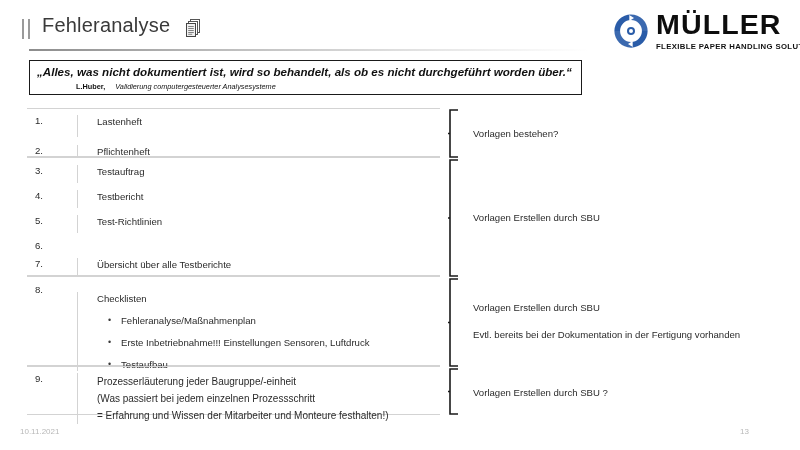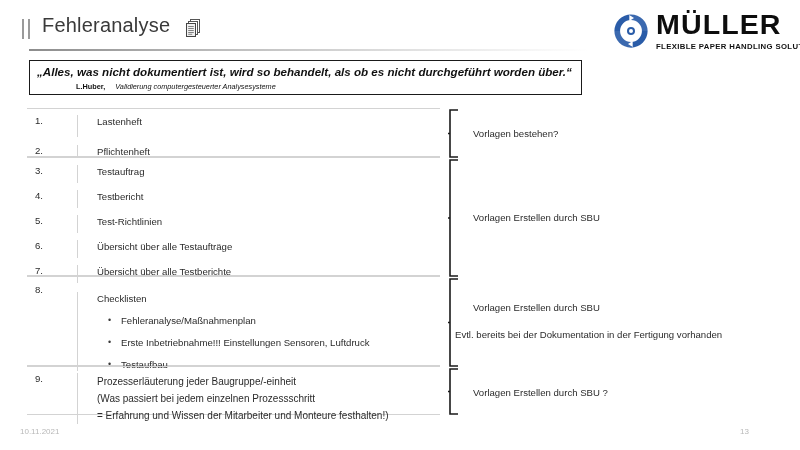--- a/index.html
+++ b/index.html
@@ -314,23 +314,20 @@
       </div>
     </div>
     <div class="row" style="padding-top:7px;">
       <div class="row-num">5.</div>
       <div class="row-body" style="min-height:18px;">
         <div class="row-label">Test-Richtlinien</div>
       </div>
     </div>
     <div class="row" style="padding-top:7px;">
       <div class="row-num">6.</div>
-      <div class="row-body" style="min-height:18px;">
-        <div class="row-label">Übersicht über alle Testaufträge</div>
-      </div>
     </div>
     <div class="row" style="padding-top:7px;">
       <div class="row-num">7.</div>
       <div class="row-body" style="min-height:18px;">
         <div class="row-label">Übersicht über alle Testberichte</div>
       </div>
     </div>
   </div>
 
   <div class="tbl-group" style="top:168px; height:90px;">
@@ -384,19 +381,19 @@
   <svg class="brace-svg" style="top:368px;" width="13" height="47">
     <path d="M11 1 L3 1 L3 23.5 L1 23.5 L3 23.5 L3 46 L11 46" fill="none" stroke="#1a1a1a" stroke-width="1.6"></path>
   </svg>
 
   <div class="annotation" style="left:473px; top:127px;">Vorlagen bestehen?</div>
 
   <div class="annotation" style="left:473px; top:211px;">Vorlagen Erstellen durch SBU</div>
 
   <div class="annotation" style="left:473px; top:301px;">Vorlagen Erstellen durch SBU</div>
 
-  <div class="annotation" style="left:455px; top:328px;">Evtl. bereits bei der Dokumentation in der Fertigung vorhanden</div>
+  <div class="annotation" style="left:473px; top:328px;">Evtl. bereits bei der Dokumentation in der Fertigung vorhanden</div>
 
   <div class="annotation" style="left:473px; top:386px;">Vorlagen Erstellen durch SBU ?</div>
 </div>
 
 <div id="footer-date">10.11.2021</div>
 <div id="footer-page">13</div>
 
 </body></html>

